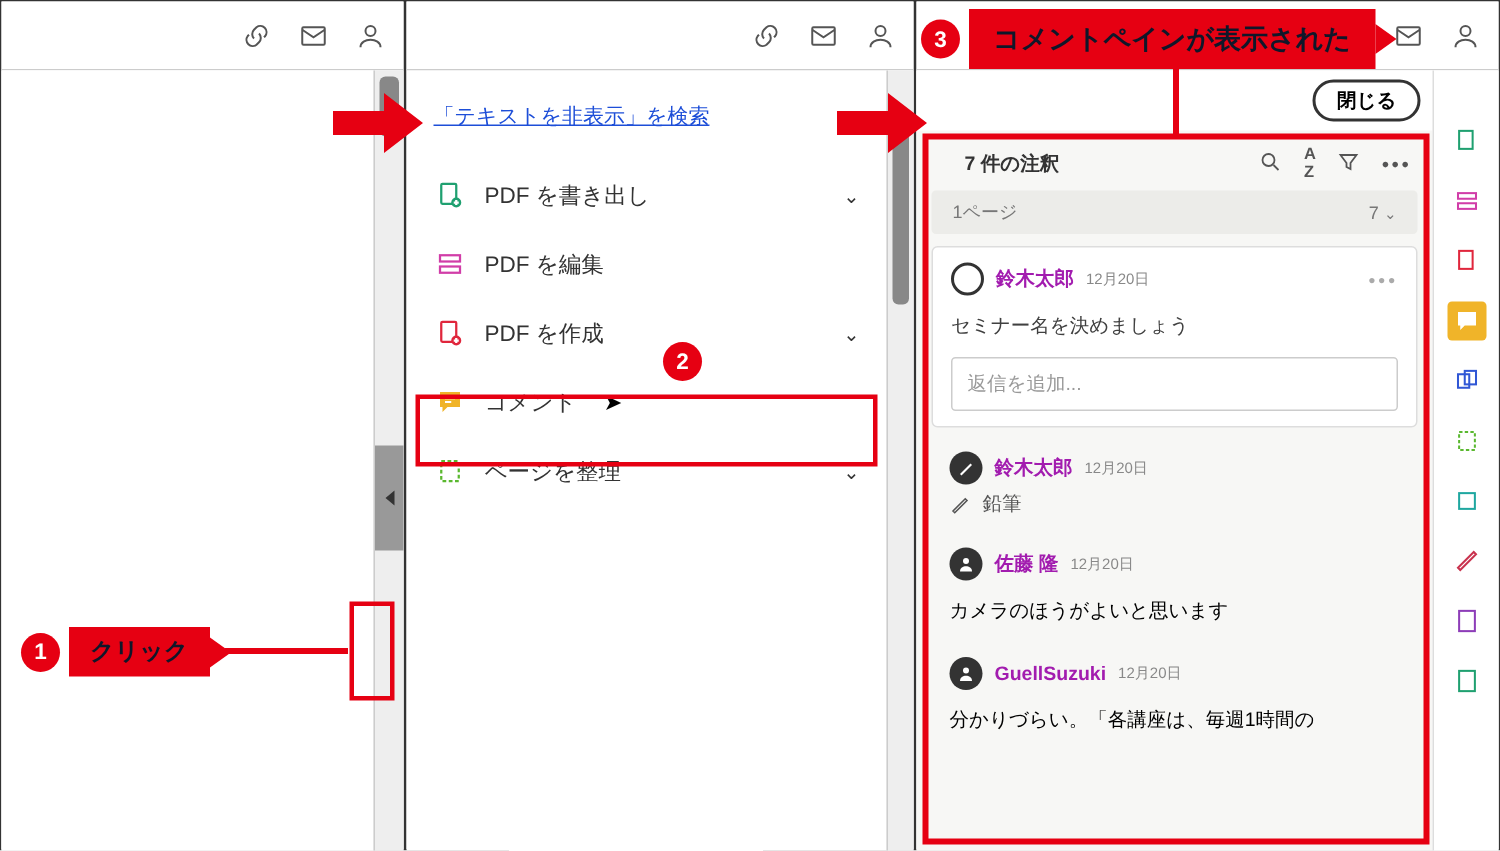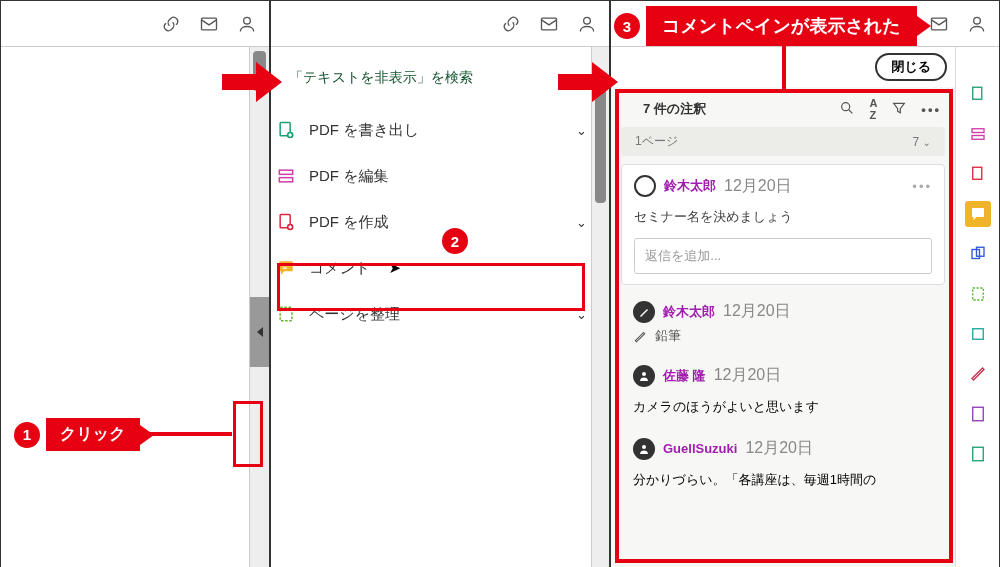--- a/index.html
+++ b/index.html
@@ -95,31 +95,32 @@
       padding: 6px 0;
     }
     .p2-scroll {
       width: 18px;
       background: #eee;
       border-left: 1px solid #ccc;
       position: relative;
     }
     .search-row {
       padding: 16px 18px 6px 18px;
-      color: #14532d;
+      color: #1d4ed8;
       font-size: 14px;
+      text-decoration: underline;
     }
     .tool-list {
       padding: 14px 0 0 0;
     }
     .tool-item {
       display: flex;
       align-items: center;
       gap: 12px;
-      padding: 12px 4px;
+      padding: 12px 18px;
       font-size: 15px;
       color: #333;
       position: relative;
       text-align: center;
     }
     .tool-item .chev {
       margin-left: auto;
       color: #333;
       font-size: 13px;
     }
@@ -231,21 +232,21 @@
       border-radius: 50%;
       background: #333;
       color: #fff;
       display: flex;
       align-items: center;
       justify-content: center;
       font-size: 11px;
     }
     .avatar-s svg { width: 12px; height: 12px; fill: #fff; }
     .cname { font-weight: 700; color: #a21caf; }
-    .cdate { font-size: 16px; color: #888; text-align: center; }
+    .cdate { font-size: 10px; color: #888; text-align: center; }
     .cmore { margin-left: auto; color: #aaa; letter-spacing: 2px; font-size: 13px; }
     .cbody {
       margin-top: 10px;
       font-size: 13px;
       line-height: 1.6;
     }
     .cbody.orange { color: #404040; }
     .reply-box {
       margin-top: 10px;
       border: 1px solid #ccc;
@@ -283,21 +284,21 @@
       background: #e60012;
       color: #fff;
       font-weight: 700;
       font-size: 15px;
       display: flex;
       align-items: center;
       justify-content: center;
     }
     .red-label {
       background: #e60012;
-      color: #ffffff;
+      color: #0f172a;
       font-weight: 700;
       padding: 6px 14px;
       font-size: 16px;
       position: relative;
     }
     .red-label::after {
       content: "";
       position: absolute;
       right: -14px;
       top: 50%;

